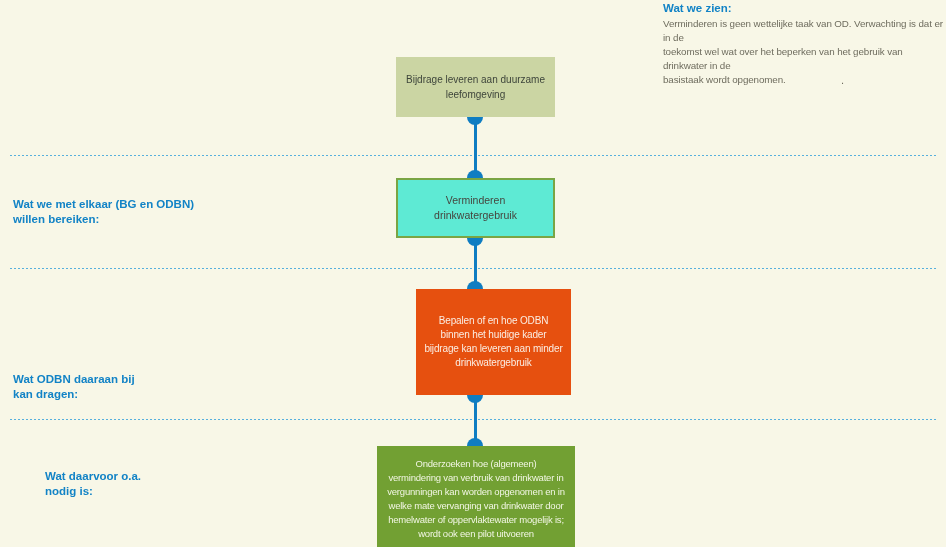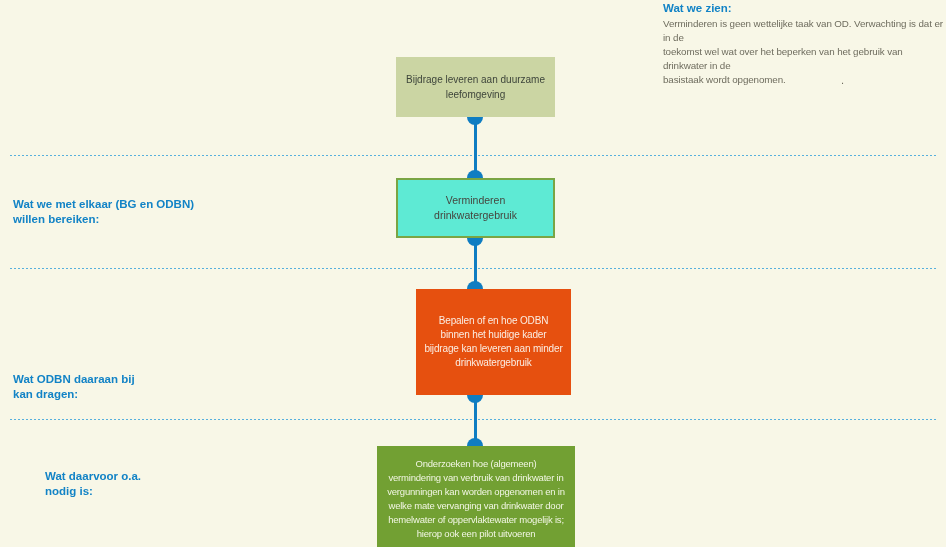--- a/index.html
+++ b/index.html
@@ -197,16 +197,16 @@
 binnen het huidige kader
 bijdrage kan leveren aan minder
 drinkwatergebruik</span>
   </div>
   <div class="node requirement">
     <span>Onderzoeken hoe (algemeen)
 vermindering van verbruik van drinkwater in
 vergunningen kan worden opgenomen en in
 welke mate vervanging van drinkwater door
 hemelwater of oppervlaktewater mogelijk is;
-hierop ook een pilot uitvoeren</span>
+wordt ook een pilot uitvoeren</span>
   </div>
 
 </div>
 
 </body></html>

